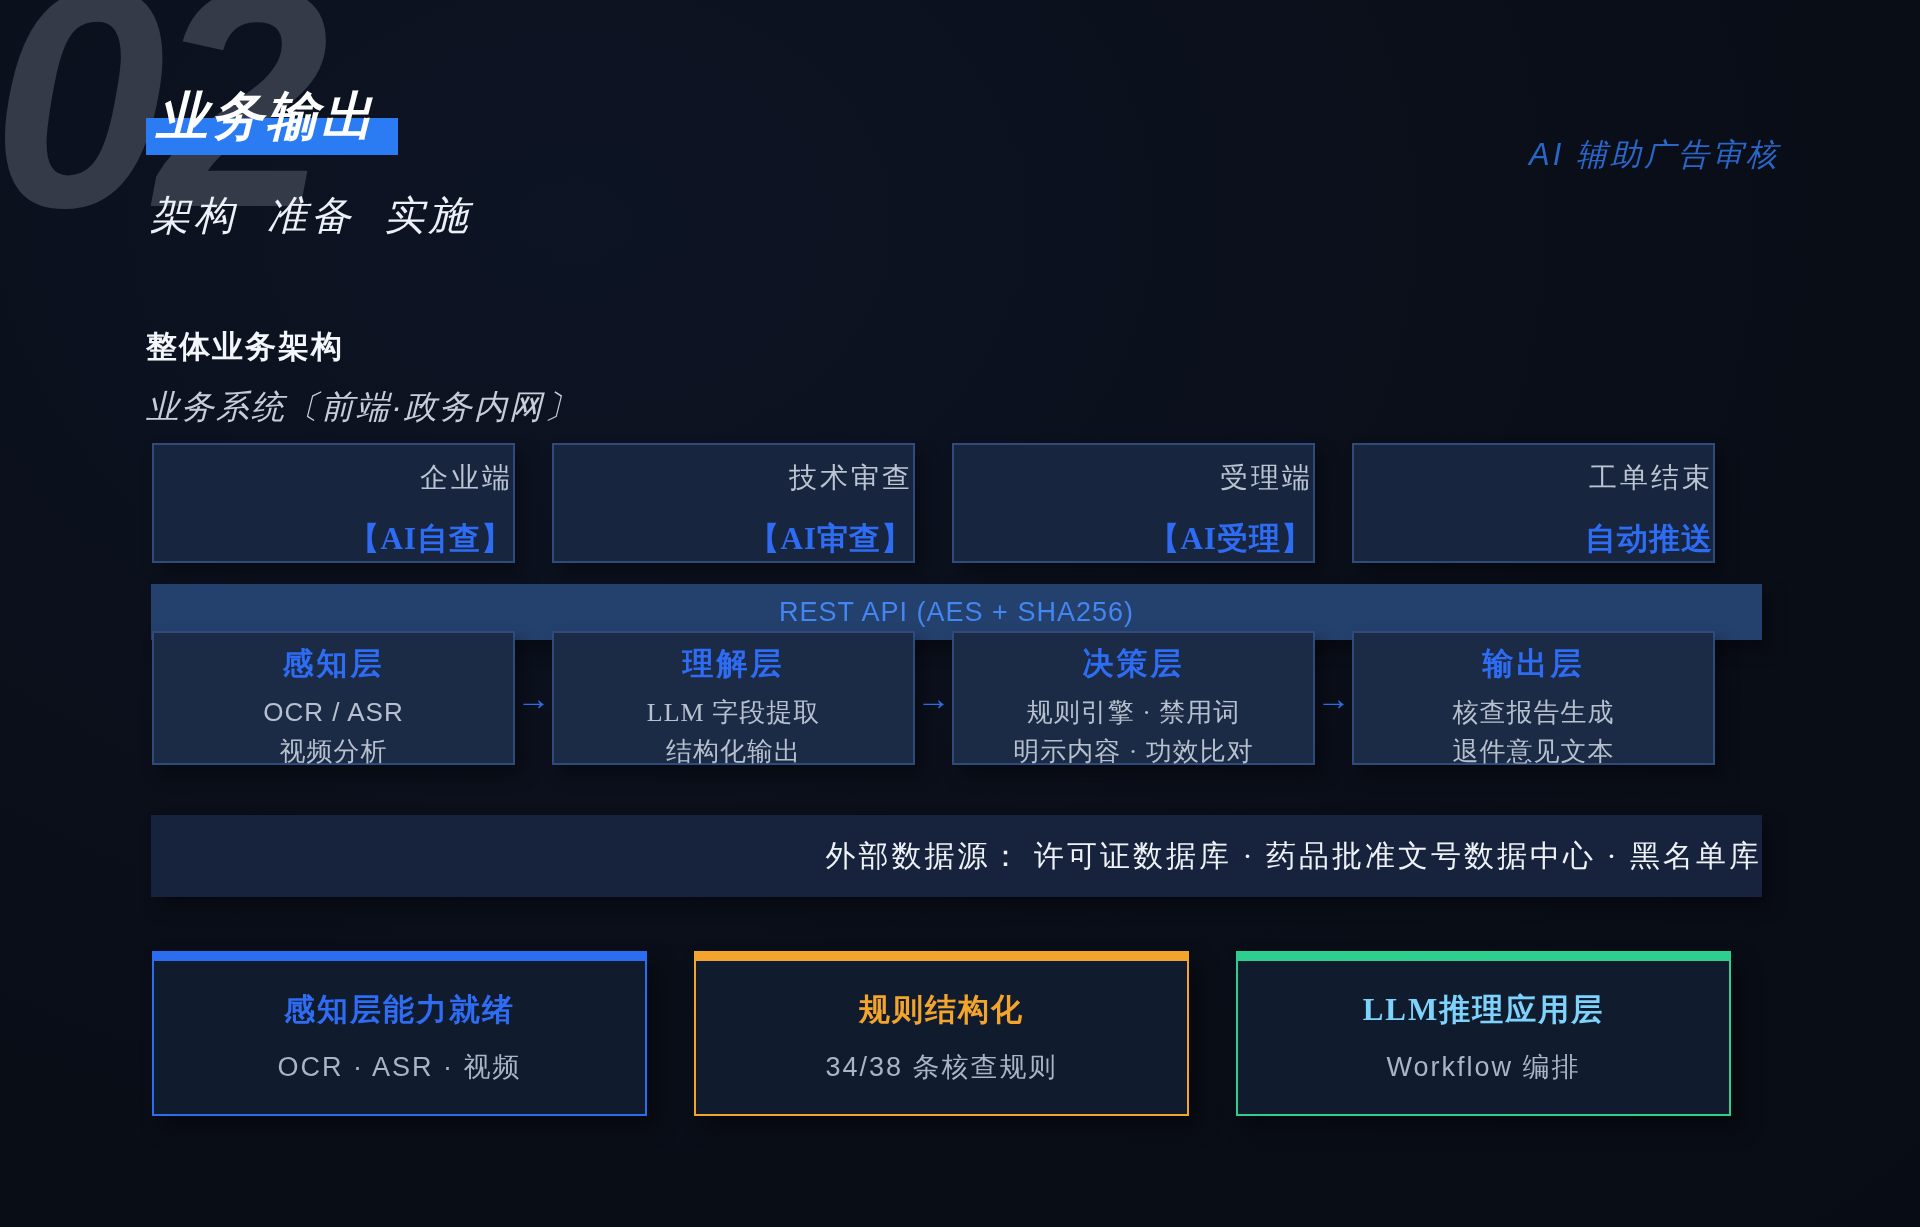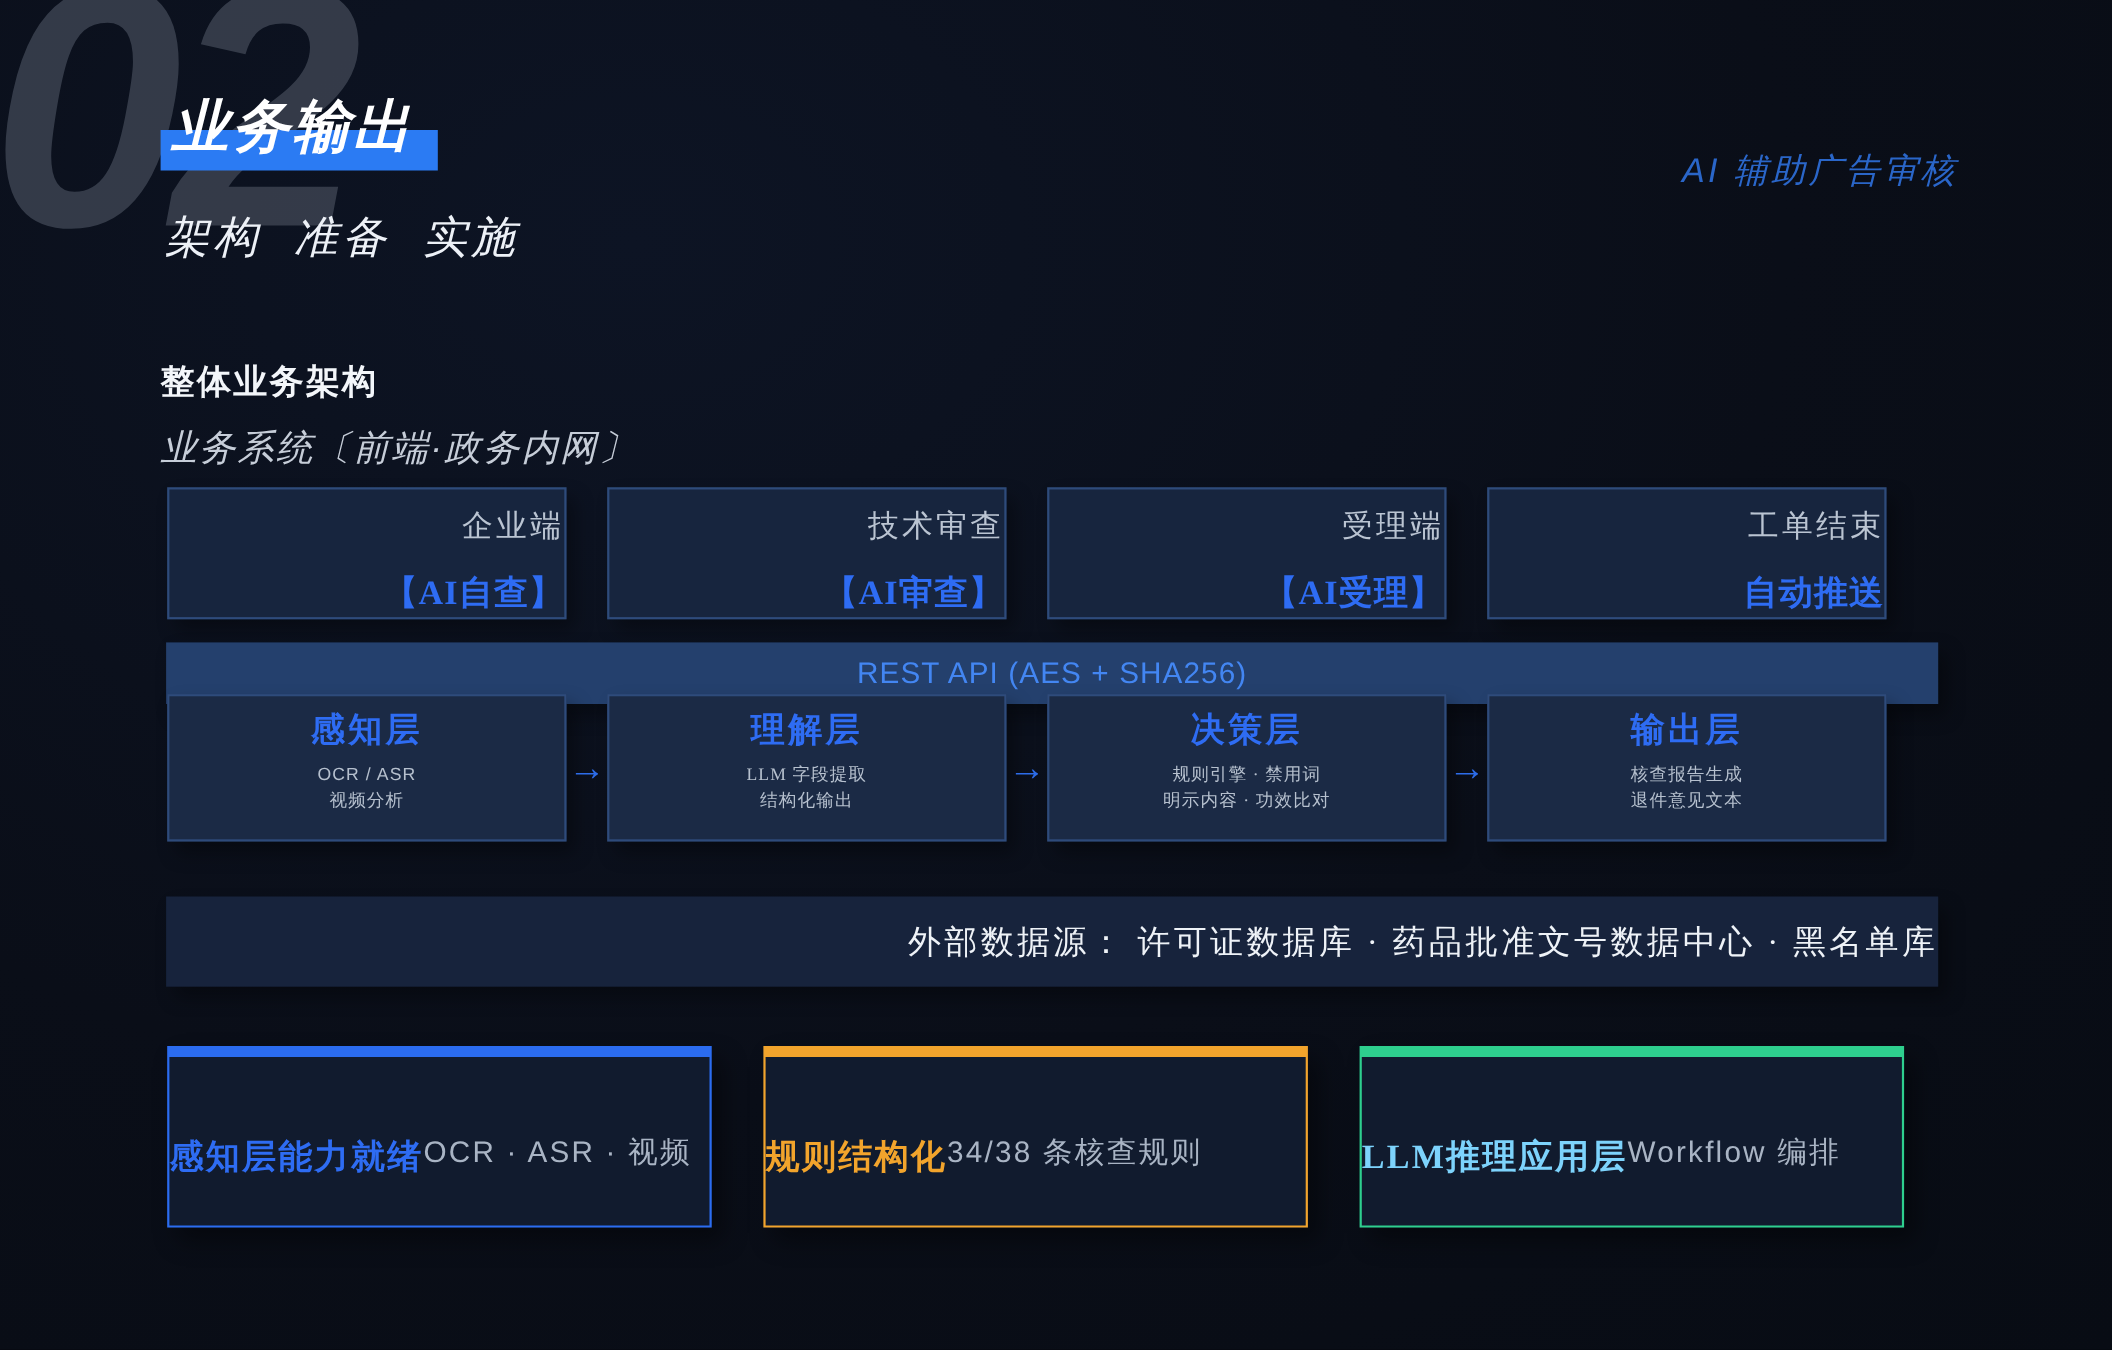--- a/index.html
+++ b/index.html
@@ -62,42 +62,42 @@
   .layer-row {
     position:absolute; left:152px; top:631px; width:1563px; height:134px;
     display:flex;
   }
   .layer-box {
     flex:1; background:#1b2a45; border:2px solid #2e4b7b;
     box-shadow:8px 10px 16px rgba(0,0,0,.35);
     display:flex; flex-direction:column; align-items:center;
   }
   .layer-title { margin-top:10px; font-size:31px; font-weight:700; color:#2e6cf3; letter-spacing:3px; }
-  .layer-line  { font-size:16px; color:#b6c0ce; line-height:1.5; letter-spacing:1px; }
+  .layer-line  { font-size:26px; color:#b6c0ce; line-height:1.5; letter-spacing:1px; }
   .layer-line.first { margin-top:8px; }
   .flow-arrow {
     width:37px; display:flex; align-items:center; justify-content:center;
     color:#2d6ce8; font-size:34px; font-weight:700;
   }
 
   .datasource-bar {
     position:absolute; left:151px; top:815px; width:1611px; height:82px;
     background:#17233c; box-shadow:8px 10px 16px rgba(0,0,0,.35);
     display:flex; align-items:center; justify-content:flex-end;
     font-size:30px; color:#eef2f7; letter-spacing:3px;
   }
 
   .cards-row {
     position:absolute; left:152px; top:951px; width:1579px; height:165px;
     display:flex; gap:47px;
   }
   .card {
     flex:1; background:#111b2e; border:2px solid; border-top-width:10px;
     box-shadow:10px 12px 20px rgba(0,0,0,.4);
-    display:flex; flex-direction:row; align-items:center;
+    display:flex; flex-direction:column; align-items:center;
   }
   .card-title { margin-top:28px; font-size:31px; font-weight:700; letter-spacing:2px; }
   .card-sub   { margin-top:18px; font-size:27px; color:#a9b4c4; letter-spacing:2px; }
   .accent-blue   { border-color:#2b6cf0; }
   .accent-blue   .card-title { color:#2e6cf3; }
   .accent-orange { border-color:#f2a42c; }
   .accent-orange .card-title { color:#f2a42c; }
   .accent-green  { border-color:#2ecf8e; }
   .accent-green  .card-title { color:#7dd3fc; }
 </style>

